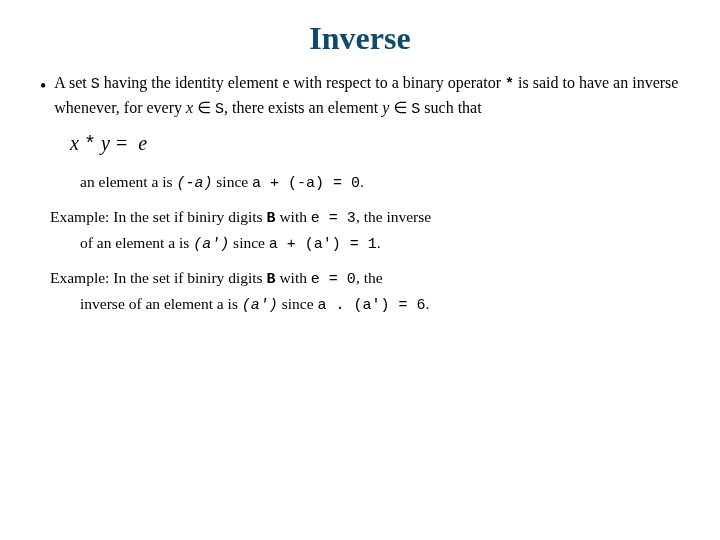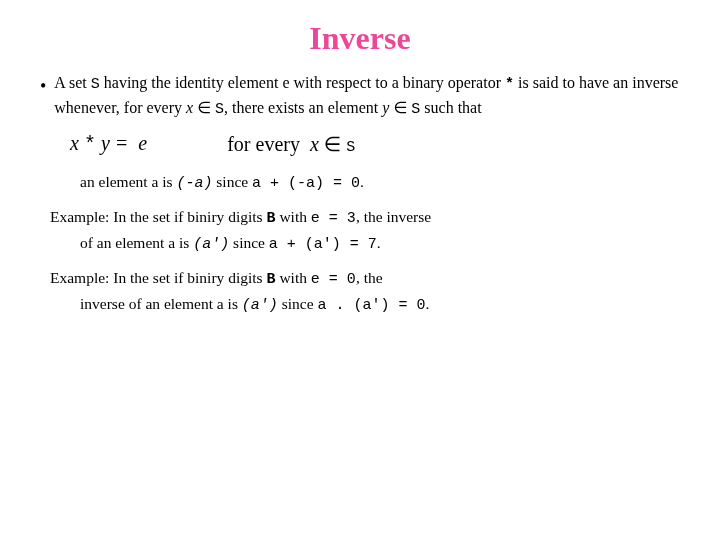--- a/index.html
+++ b/index.html
@@ -21,21 +21,21 @@
     .page {
       width: 720px;
       height: 540px;
       padding: 20px 40px 20px 40px;
     }
 
     .title {
       text-align: center;
       font-size: 32px;
       font-weight: bold;
-      color: #ec4899;
+      color: #0c4a6e;
       margin-bottom: 14px;
       font-family: "Times New Roman", Times, serif;
     }
 
     .bullet-section {
       margin-left: 0px;
       margin-bottom: 10px;
     }
 
     .bullet-item {
@@ -136,45 +136,42 @@
         binary operator <span class="mono" style="font-weight:bold;">*</span> is said to have an inverse whenever, for
         every <span style="font-style:italic;">x</span> ∈ <span class="mono">S</span>, there exists an element <span style="font-style:italic;">y</span> ∈ <span class="mono">S</span> such that
       </span>
     </div>
   </div>
 
   <div class="math-line">
     <span class="math-expr">
       <em>x</em> <span class="operator">*</span> <em>y</em> =&nbsp; <em>e</em>
     </span>
-    <span class="for-every">
-      for every&nbsp; <em>x</em> ∈ <span class="mono">S</span>
-    </span>
   </div>
 
   <div class="examples-section">
 
     <div class="example-block">
       <div class="example-line" style="margin-left:30px;">
         an element a is <span class="italic-mono">(-a)</span> since <span class="eq-bold">a + (-a) = 0</span>.
       </div>
     </div>
 
     <div class="example-block">
       <div class="example-line">
         Example: In the set if biniry digits <span class="bold-mono">B</span> with <span class="eq-bold">e = 3</span>, the inverse
       </div>
       <div class="example-line" style="margin-left:30px;">
-        of an element a is <span class="italic-mono">(a')</span> since <span class="eq-bold">a + (a') = 7</span>.
+        of an element a is <span class="italic-mono">(a')</span> since <span class="eq-bold">a + (a') = 1</span>.
       </div>
     </div>
 
     <div class="example-block">
       <div class="example-line">
         Example: In the set if biniry digits <span class="bold-mono">B</span> with <span class="eq-bold">e = 0</span>, the
       </div>
       <div class="example-line" style="margin-left:30px;">
-        inverse of an element a is <span class="italic-mono">(a')</span> since <span class="eq-bold">a . (a') = 0</span>.
+        inverse of an element a is <span class="italic-mono">(a')</span> since <span class="eq-bold">a . (a') = 6</span>.
       </div>
     </div>
 
   </div>
 </div>
 
 </body></html>

